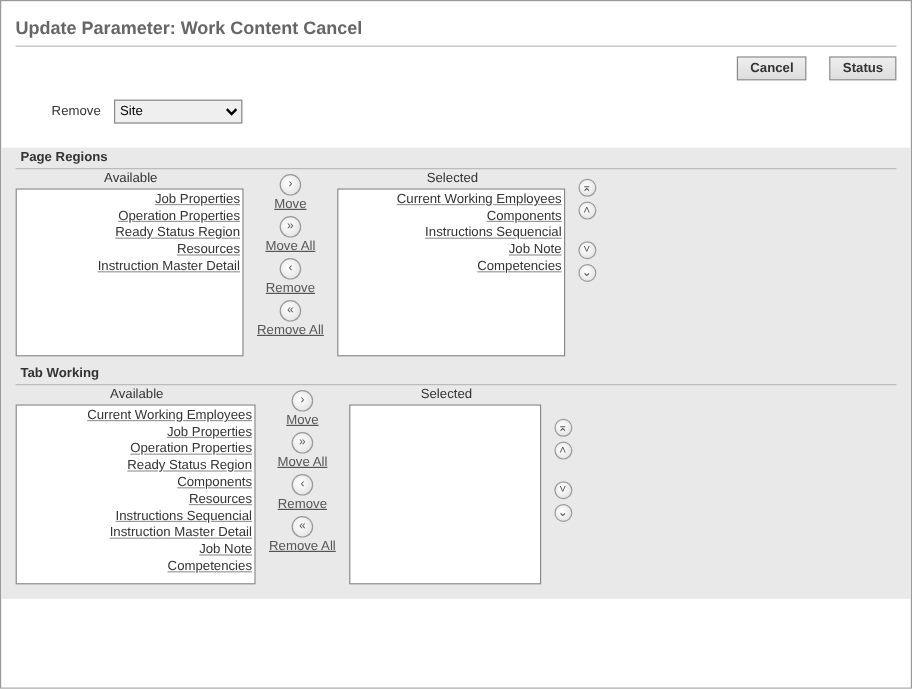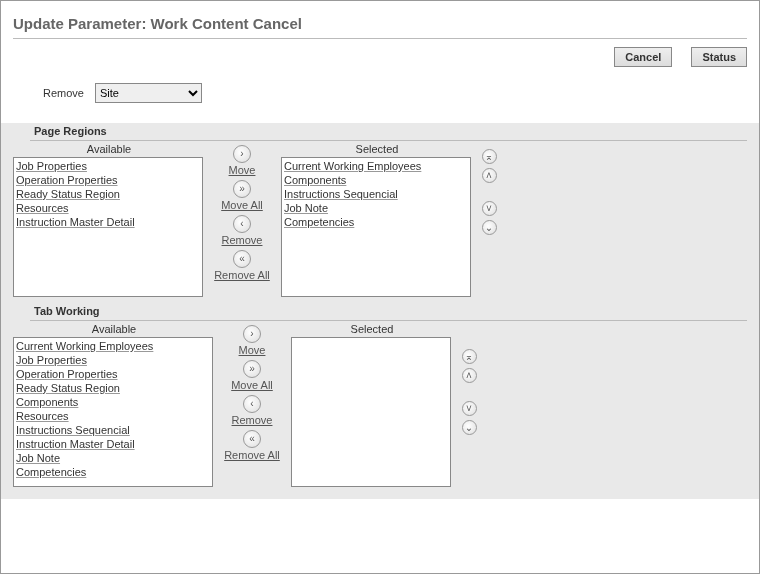--- a/index.html
+++ b/index.html
@@ -60,41 +60,42 @@
     font-weight: bold;
     font-size: 11px;
     color: #333;
     margin: 0 -12px 10px -12px;
   }
   .sub-header {
     font-weight: bold;
     font-size: 11px;
     border-bottom: 1px solid #bbb;
     padding: 2px 0 3px 4px;
-    margin: 6px 0 2px 17px;
+    margin: 6px 0 2px 0;
   }
   .shuttle {
     display: flex;
     align-items: flex-start;
     gap: 6px;
     padding-left: 0;
   }
   .col-label {
     font-size: 11px;
     padding: 0 0 2px 2px;
     text-align: center;
   }
   .listbox {
     border: 1px solid #888;
     background: #fff;
     width: 190px;
     height: 140px;
     font-size: 11px;
     overflow: auto;
     padding: 1px 2px;
+    text-align: right;
   }
   .listbox.tall { height: 150px; width: 200px; }
   .listbox .item {
     white-space: nowrap;
     line-height: 14px;
     text-decoration: underline;
     text-decoration-color: #999;
     cursor: default;
   }
   .midcol {

